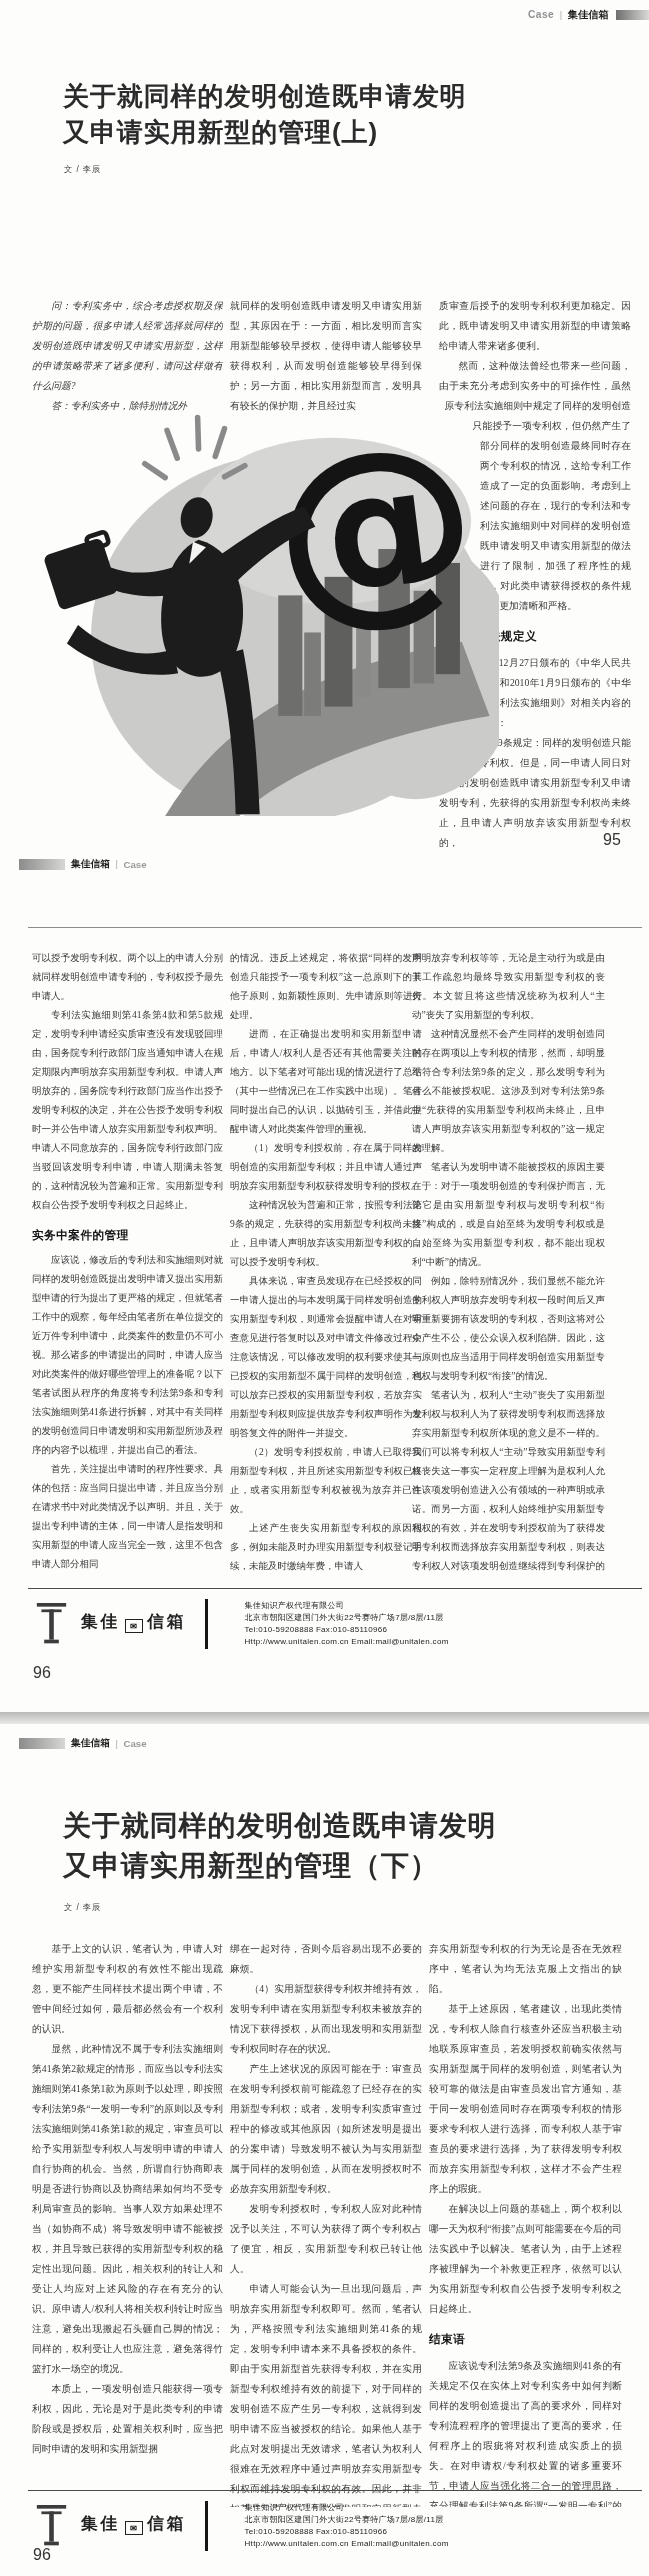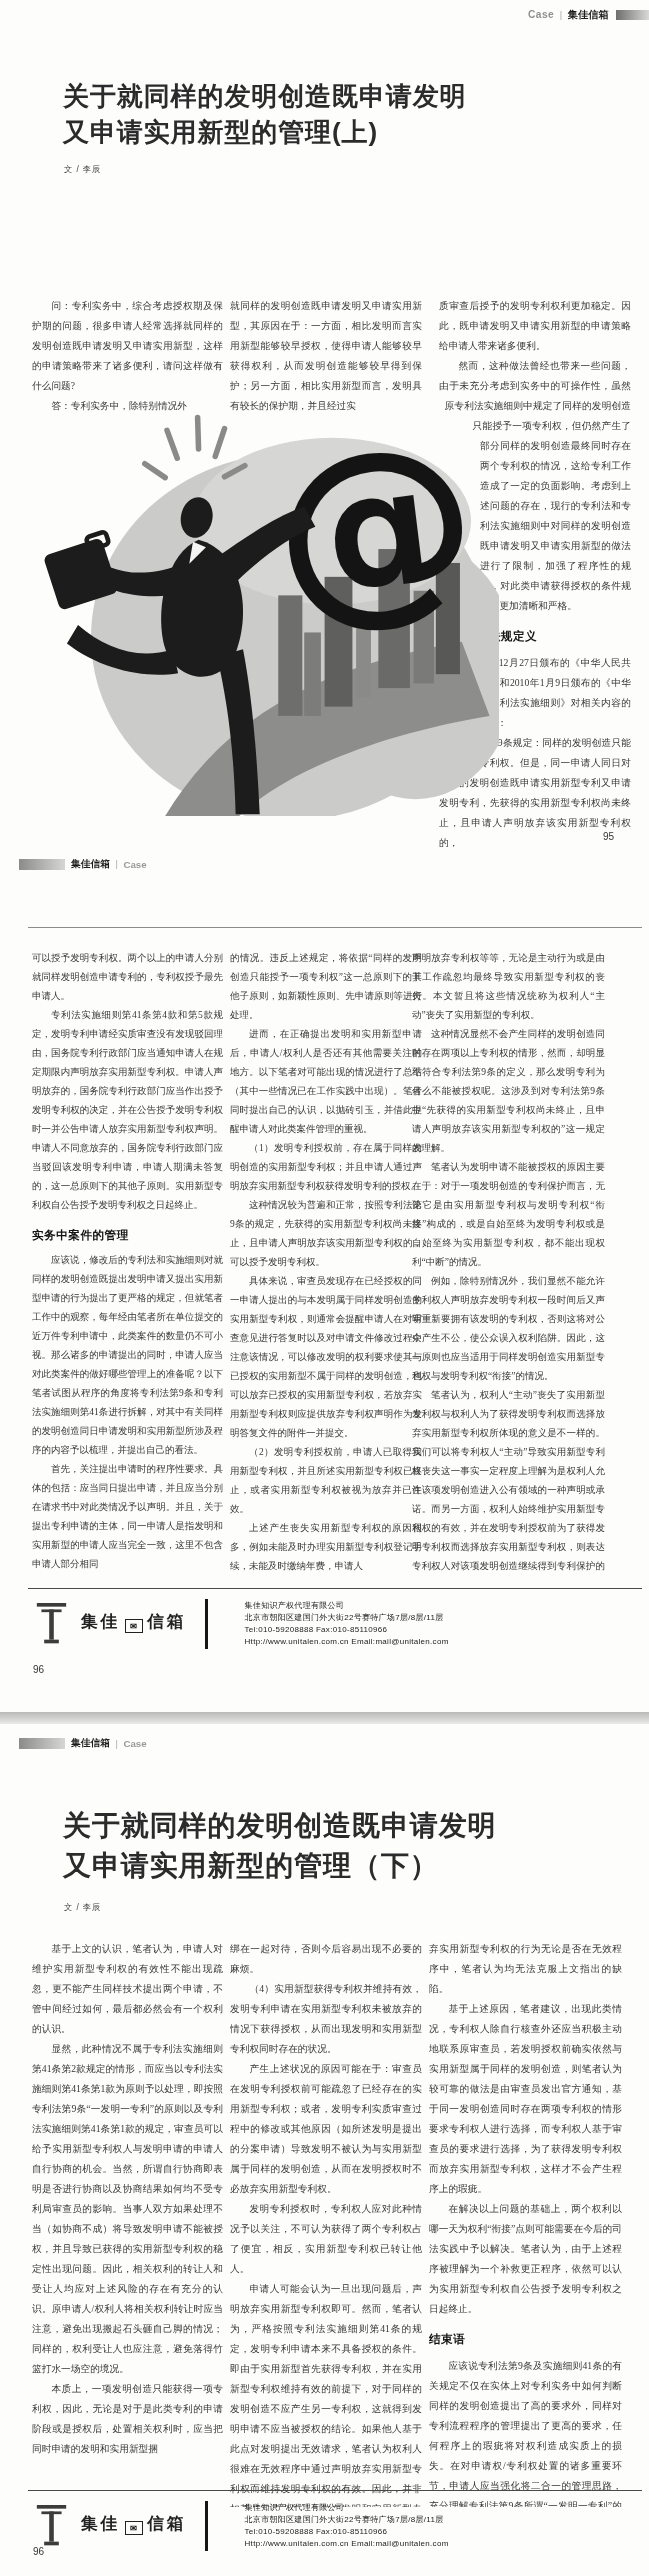--- a/index.html
+++ b/index.html
@@ -27,21 +27,21 @@
   .pg96 .col{font-size:9.5px;line-height:19px;}
   .col p.para{margin:0;text-indent:2em;}
   .col p.para.noind{text-indent:0;}
   .col h3.subhead{font-family:"Liberation Sans",sans-serif;font-size:11.6px;color:#151515;
                   margin:10.2px 0 6.5px 0;font-weight:bold;letter-spacing:0.5px;}
   .wrap-spacer{float:left;width:54px;height:218px;margin-top:243px;margin-left:-13px;
                shape-outside:ellipse(58px 111px at 0% 50%);}
   
   .rule{position:absolute;height:0.9px;background:#8c8c8a;}
   .rule.dark{background:#4a4a4a;}
-  .pagenum{position:absolute;font-size:10px;color:#333;}
+  .pagenum{position:absolute;font-size:16px;color:#333;}
   
   .footer{position:absolute;left:35px;display:flex;align-items:flex-start;}
   .logo-mark{margin-top:1.9px;}
   .logo-name{display:flex;align-items:flex-end;margin:11px 13px 0 13px;font-size:16.7px;font-weight:bold;
              color:#222;letter-spacing:2.8px;white-space:nowrap;}
   .envelope{display:inline-flex;align-items:center;justify-content:center;width:16px;height:12px;
             border:1.4px solid #222;font-size:8.3px;margin:0 4.6px;letter-spacing:0;}
   .vbar{width:2.8px;height:50px;background:#161616;margin:0 13px 0 5.6px;}
   .addr{font-size:8px;line-height:12px;color:#222;font-weight:500;letter-spacing:0.3px;margin-top:0.9px;margin-left:24px;}
   .addr div{white-space:nowrap;}
@@ -61,21 +61,21 @@
       <span class="box-name">集佳信箱</span>
       <span class="grad"></span>
     </div>
 
     <div class="art-title" style="top:78px;">
       <div>关于就同样的发明创造既申请发明</div>
       <div>又申请实用新型的管理(上)</div>
     </div>
     <div class="byline" style="top:164px;">文 / 李辰</div>
 
-    <div class="col" style="left:32px;top:296px;width:191px;height:117px;">
+    <div class="col" style="left:32px;top:296px;width:191px;height:117px;font-style:italic;">
         <p class="para">问：专利实务中，综合考虑授权期及保护期的问题，很多申请人经常选择就同样的发明创造既申请发明又申请实用新型，这样的申请策略带来了诸多便利，请问这样做有什么问题?</p>
         <p class="para">答：专利实务中，除特别情况外</p>
       </div>
     <div class="col" style="left:230px;top:296px;width:192px;height:117px;">
         <p class="para noind">就同样的发明创造既申请发明又申请实用新型，其原因在于：一方面，相比发明而言实用新型能够较早授权，使得申请人能够较早获得权利，从而发明创造能够较早得到保护；另一方面，相比实用新型而言，发明具有较长的保护期，并且经过实</p>
       </div>
     <div class="col" style="left:439px;top:296px;width:192px;height:551px;">
       <div class="wrap-spacer"></div>
       <div>
           <p class="para noind">质审查后授予的发明专利权利更加稳定。因此，既申请发明又申请实用新型的申请策略给申请人带来诸多便利。</p>
@@ -132,21 +132,21 @@
     <div class="tab-left" style="top:4.6px;">
       <span class="grad"></span>
       <span class="box-name">集佳信箱</span>
       <span class="sep">|</span>
       <span class="case">Case</span>
     </div>
     <div class="rule" style="left:28px;top:74px;width:614px;"></div>
 
     <div class="col" style="left:32px;top:96px;width:191px;height:629px;">
         <p class="para noind">可以授予发明专利权。两个以上的申请人分别就同样发明创造申请专利的，专利权授予最先申请人。</p>
-        <p class="para">专利法实施细则第41条第4款和第5款规定，发明专利申请经实质审查没有发现驳回理由，国务院专利行政部门应当通知申请人在规定期限内声明放弃实用新型专利权。申请人声明放弃的，国务院专利行政部门应当作出授予发明专利权的决定，并在公告授予发明专利权时一并公告申请人放弃实用新型专利权声明。申请人不同意放弃的，国务院专利行政部门应当驳回该发明专利申请，申请人期满未答复的，这一总原则下的其他子原则。实用新型专利权自公告授予发明专利权之日起终止。</p>
+        <p class="para">专利法实施细则第41条第4款和第5款规定，发明专利申请经实质审查没有发现驳回理由，国务院专利行政部门应当通知申请人在规定期限内声明放弃实用新型专利权。申请人声明放弃的，国务院专利行政部门应当作出授予发明专利权的决定，并在公告授予发明专利权时一并公告申请人放弃实用新型专利权声明。申请人不同意放弃的，国务院专利行政部门应当驳回该发明专利申请，申请人期满未答复的，这种情况较为普遍和正常。实用新型专利权自公告授予发明专利权之日起终止。</p>
         <h3 class="subhead">实务中案件的管理</h3>
         <p class="para">应该说，修改后的专利法和实施细则对就同样的发明创造既提出发明申请又提出实用新型申请的行为提出了更严格的规定，但就笔者工作中的观察，每年经由笔者所在单位提交的近万件专利申请中，此类案件的数量仍不可小视。那么诸多的申请提出的同时，申请人应当对此类案件的做好哪些管理上的准备呢？以下笔者试图从程序的角度将专利法第9条和专利法实施细则第41条进行拆解，对其中有关同样的发明创造同日申请发明和实用新型所涉及程序的内容予以梳理，并提出自己的看法。</p>
         <p class="para">首先，关注提出申请时的程序性要求。具体的包括：应当同日提出申请，并且应当分别在请求书中对此类情况予以声明。并且，关于提出专利申请的主体，同一申请人是指发明和实用新型的申请人应当完全一致，这里不包含申请人部分相同</p>
       </div>
     <div class="col" style="left:230px;top:96px;width:192px;height:629px;">
         <p class="para noind">的情况。违反上述规定，将依据“同样的发明创造只能授予一项专利权”这一总原则下的其他子原则，如新颖性原则、先申请原则等进行处理。</p>
         <p class="para">进而，在正确提出发明和实用新型申请后，申请人/权利人是否还有其他需要关注的地方。以下笔者对可能出现的情况进行了总结（其中一些情况已在工作实践中出现）。笔者同时提出自己的认识，以抛砖引玉，并借此提醒申请人对此类案件管理的重视。</p>
         <p class="para">（1）发明专利授权前，存在属于同样发明创造的实用新型专利权；并且申请人通过声明放弃实用新型专利权获得发明专利的授权。</p>
         <p class="para">这种情况较为普遍和正常，按照专利法第9条的规定，先获得的实用新型专利权尚未终止，且申请人声明放弃该实用新型专利权的，可以授予发明专利权。</p>
         <p class="para">具体来说，审查员发现存在已经授权的同一申请人提出的与本发明属于同样发明创造的实用新型专利权，则通常会提醒申请人在对审查意见进行答复时以及对申请文件修改过程中注意该情况，可以修改发明的权利要求使其与已授权的实用新型不属于同样的发明创造，也可以放弃已授权的实用新型专利权，若放弃实用新型专利权则应提供放弃专利权声明作为发明答复文件的附件一并提交。</p>

